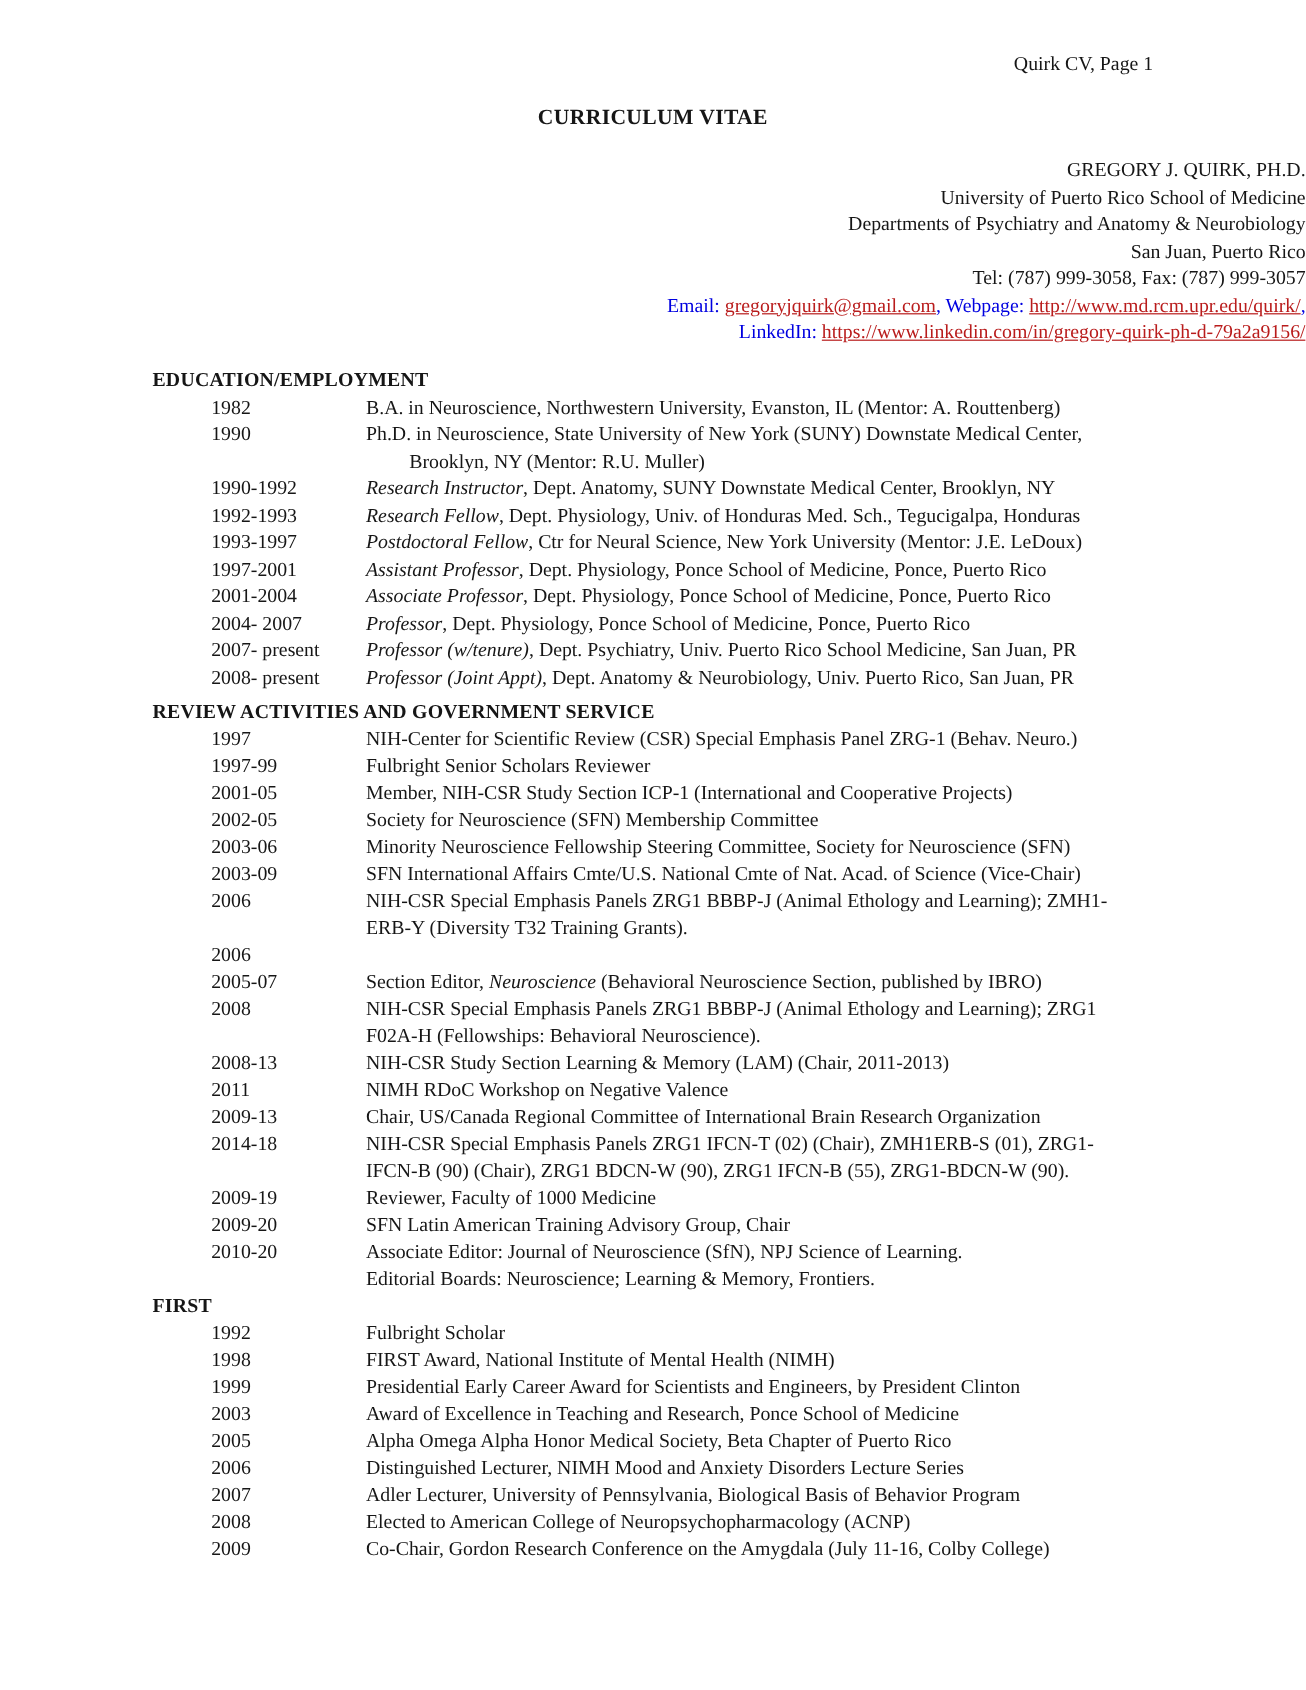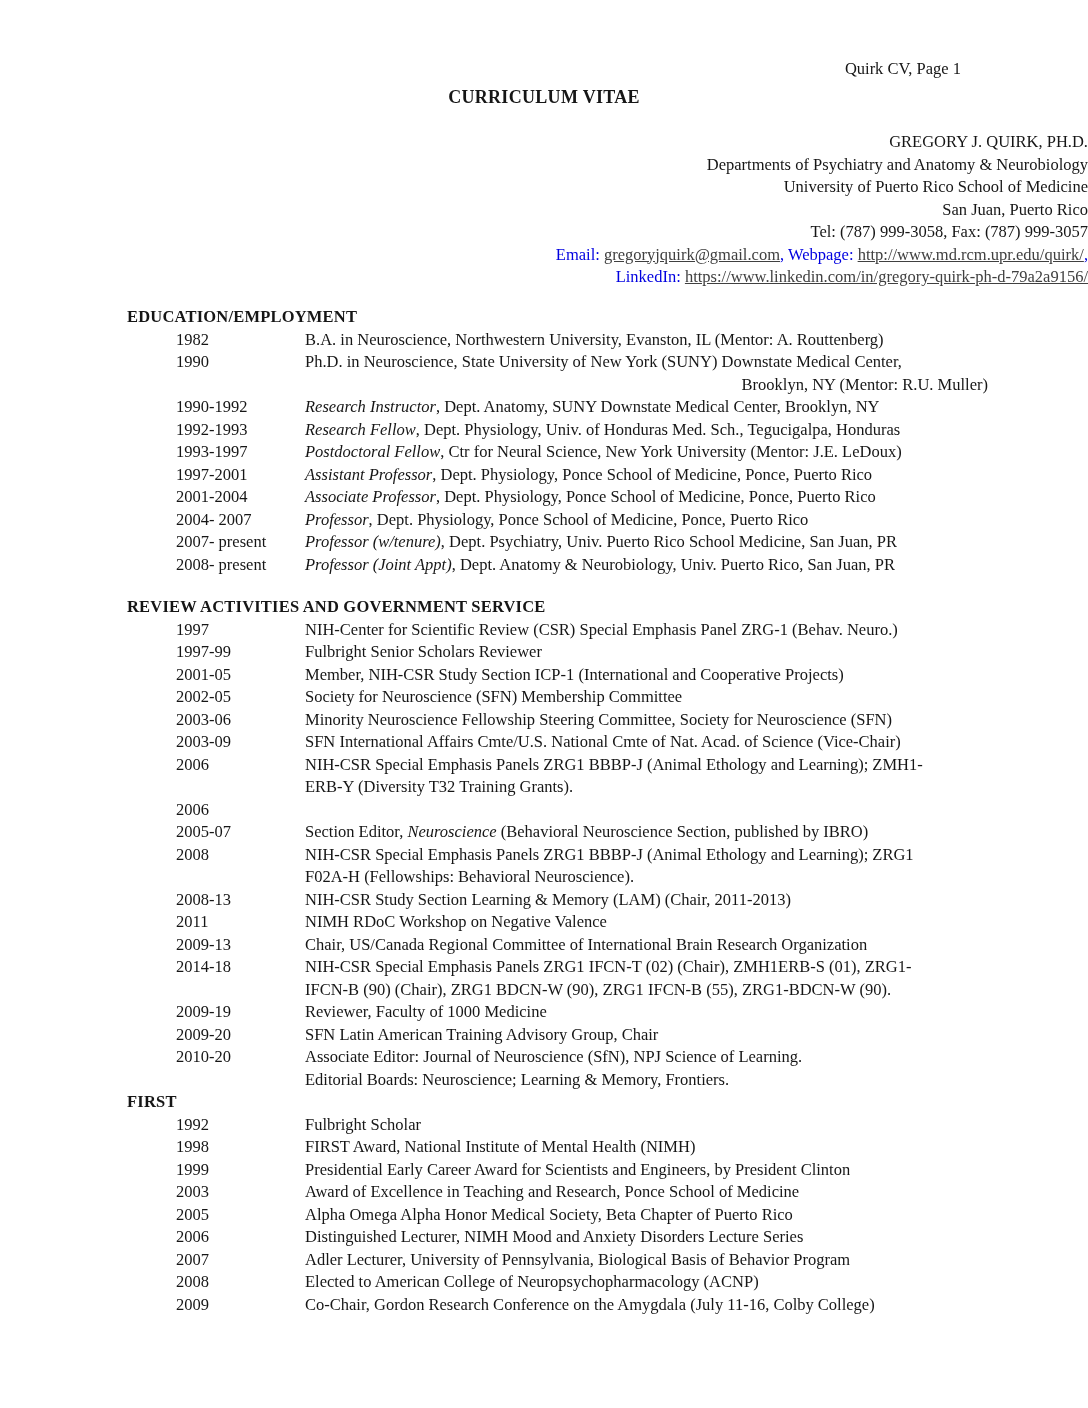--- a/index.html
+++ b/index.html
@@ -9,21 +9,21 @@
     width: 1088px;
     height: 1408px;
     background: #ffffff;
     font-family: "Liberation Serif", "DejaVu Serif", serif;
     color: #161616;
     font-size: 16.5px;
     line-height: 22.5px;
   }
   .header-right {
     position: absolute;
-    top: 58px;
+    top: 42px;
     right: 127px;
   }
   .doc-title {
     position: absolute;
     top: 86px;
     left: 0;
     width: 100%;
     text-align: center;
     font-weight: bold;
     font-size: 18px;
@@ -32,60 +32,60 @@
   .contact {
     position: absolute;
     top: 131px;
     left: 0;
     width: 100%;
     text-align: right;
   }
   .contact .line { white-space: nowrap; }
   .link-line { color: #0000e0; }
   a.link {
-    color: #404040;
+    color: #b91c1c;
     text-decoration: underline;
     cursor: pointer;
   }
   .content {
     position: absolute;
     top: 306px;
     left: 127px;
     right: 100px;
   }
   .section-heading {
     font-weight: bold;
     letter-spacing: 0.2px;
   }
   .section { margin-top: 0; }
-  .section.gap { margin-top: 20px; }
+  .section.gap { margin-top: 6px; }
   .row { display: flex; align-items: flex-start; }
   .row .year {
     flex: none;
     width: 178px;
     padding-left: 49px;
     white-space: nowrap;
   }
   .row .desc { flex: 1 1 auto; min-width: 0; }
   .desc .tline { white-space: nowrap; }
-  .desc .tline.indent2 { padding-left: 36px; text-align: right; }
+  .desc .tline.indent2 { padding-left: 36px; }
   em { font-style: italic; }
 </style>
 </head>
 <body>
 
 <div class="page">
   <div class="header-right">Quirk CV, Page 1</div>
   <div class="doc-title">CURRICULUM VITAE</div>
 
   <div class="contact">
     <div class="line">GREGORY J. QUIRK, PH.D.</div>
     <div id="contact-lines">
+        <div class="line">University of Puerto Rico School of Medicine</div>
         <div class="line">Departments of Psychiatry and Anatomy &amp; Neurobiology</div>
-        <div class="line">University of Puerto Rico School of Medicine</div>
         <div class="line">San Juan, Puerto Rico</div>
         <div class="line">Tel: (787) 999-3058, Fax: (787) 999-3057</div>
       </div>
     <div class="line link-line"><span>Email: </span><a class="link">gregoryjquirk@gmail.com</a><span>, Webpage: </span><a class="link">http://www.md.rcm.upr.edu/quirk/</a><span>,</span></div>
     <div class="line link-line"><span>LinkedIn: </span><a class="link">https://www.linkedin.com/in/gregory-quirk-ph-d-79a2a9156/</a></div>
   </div>
 
   <div class="content" id="sections">
       <div class="section">
         <div class="section-heading">EDUCATION/EMPLOYMENT</div>

